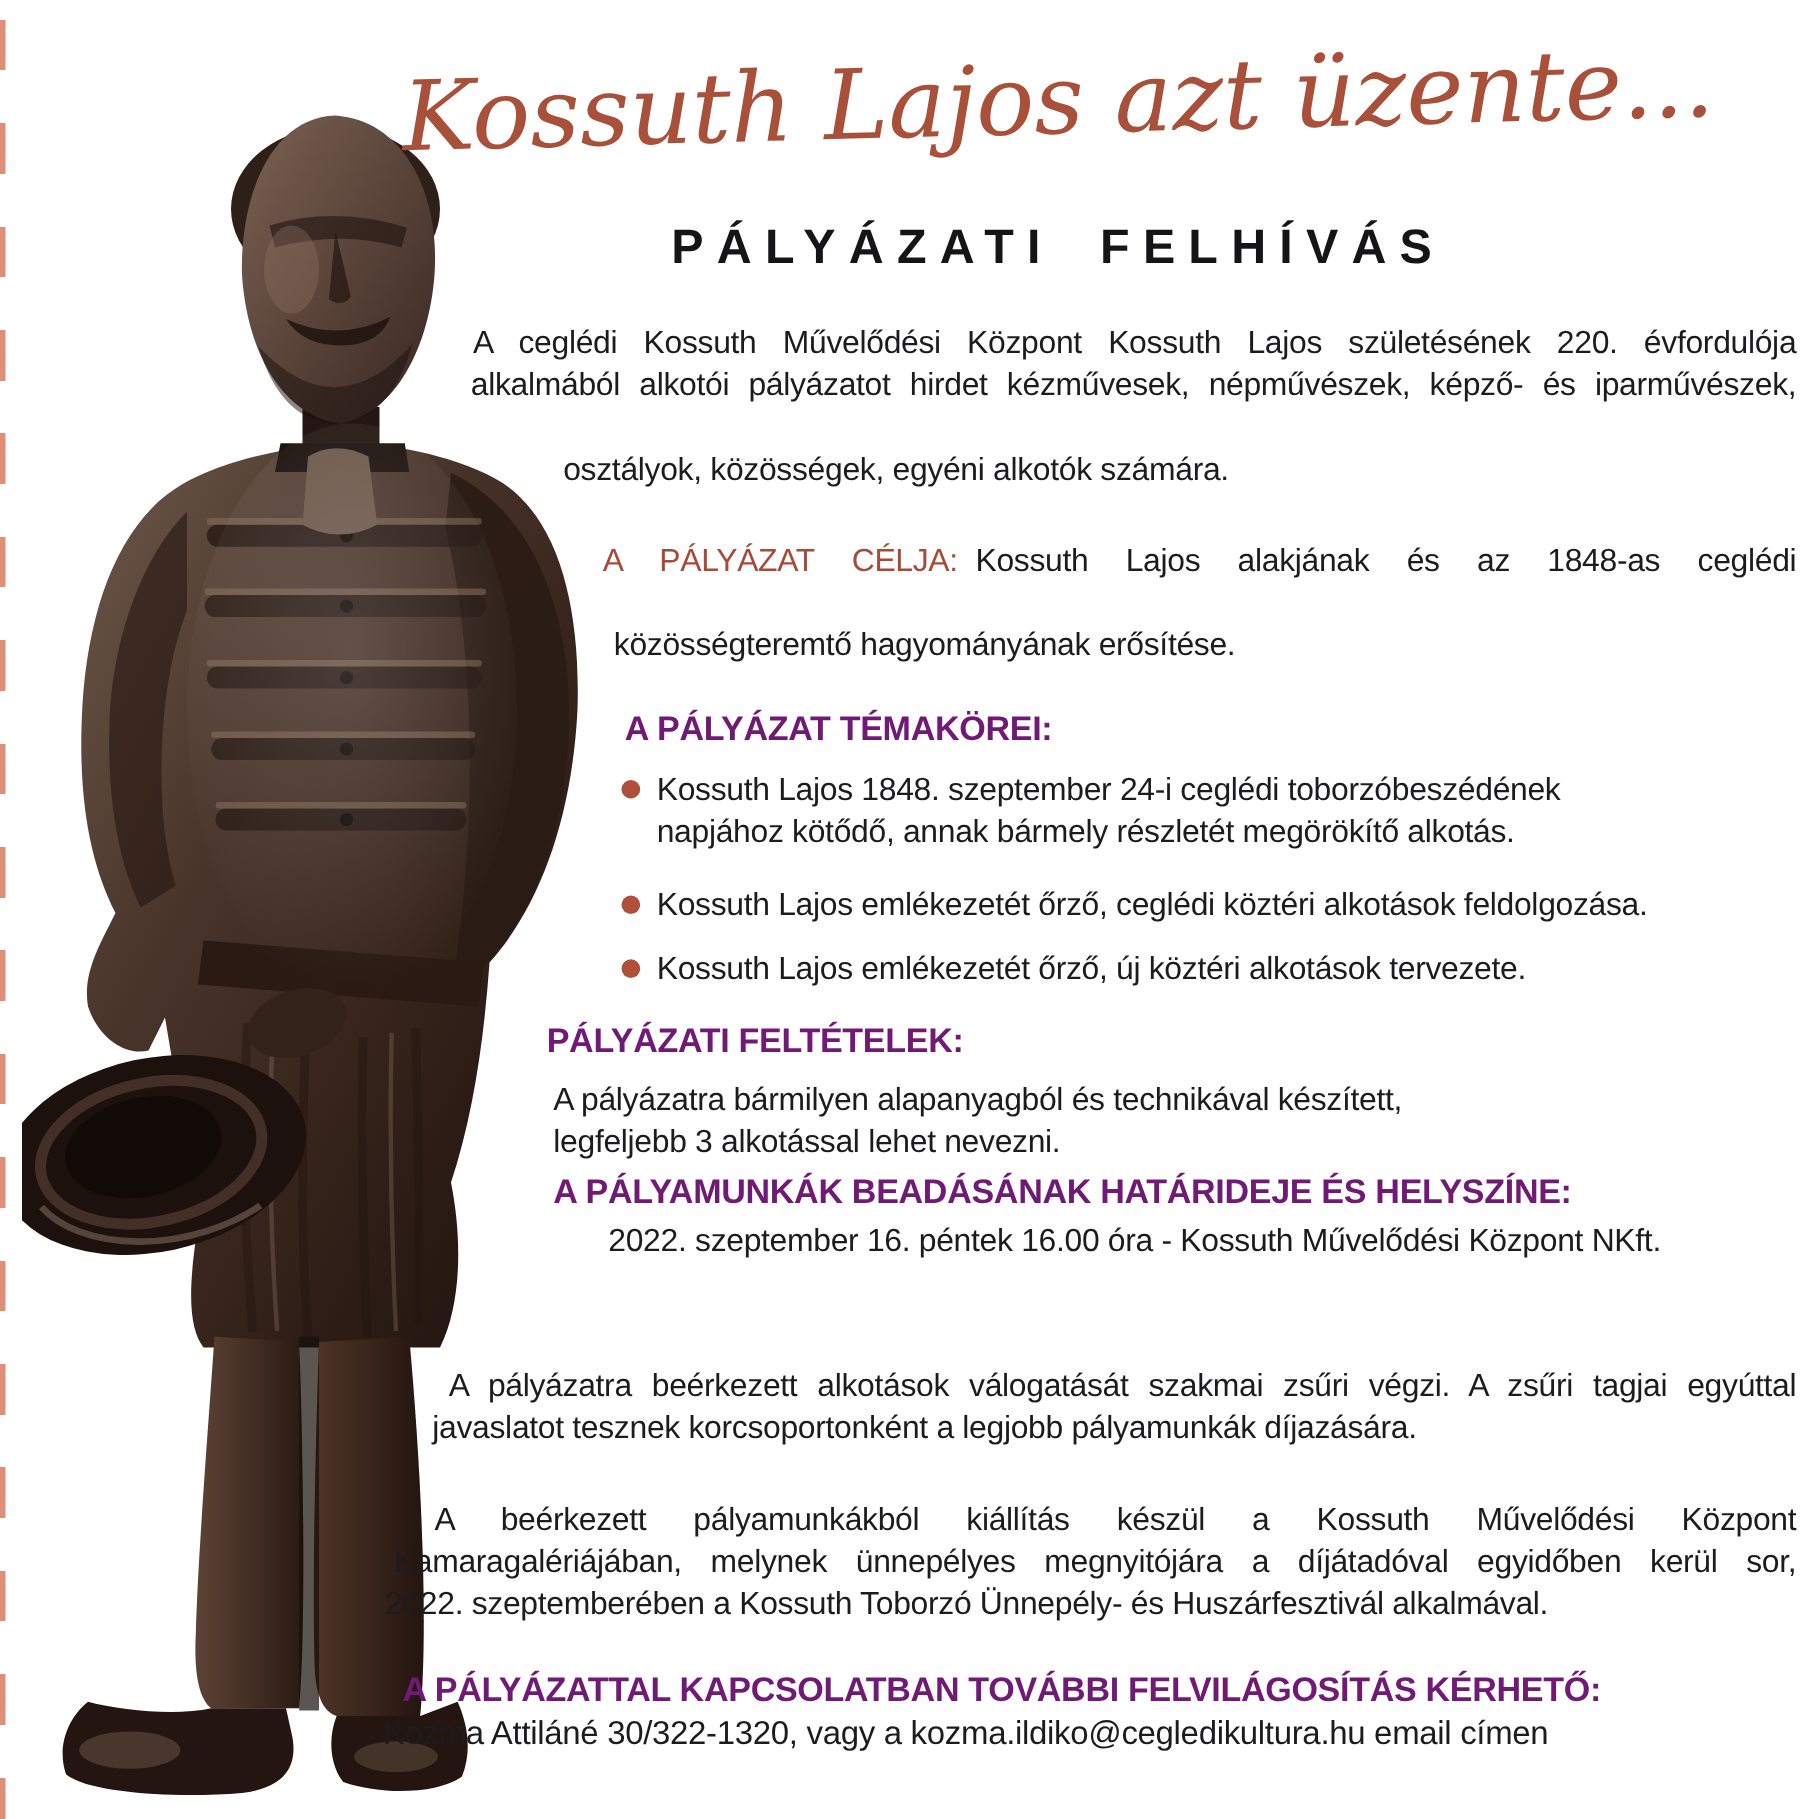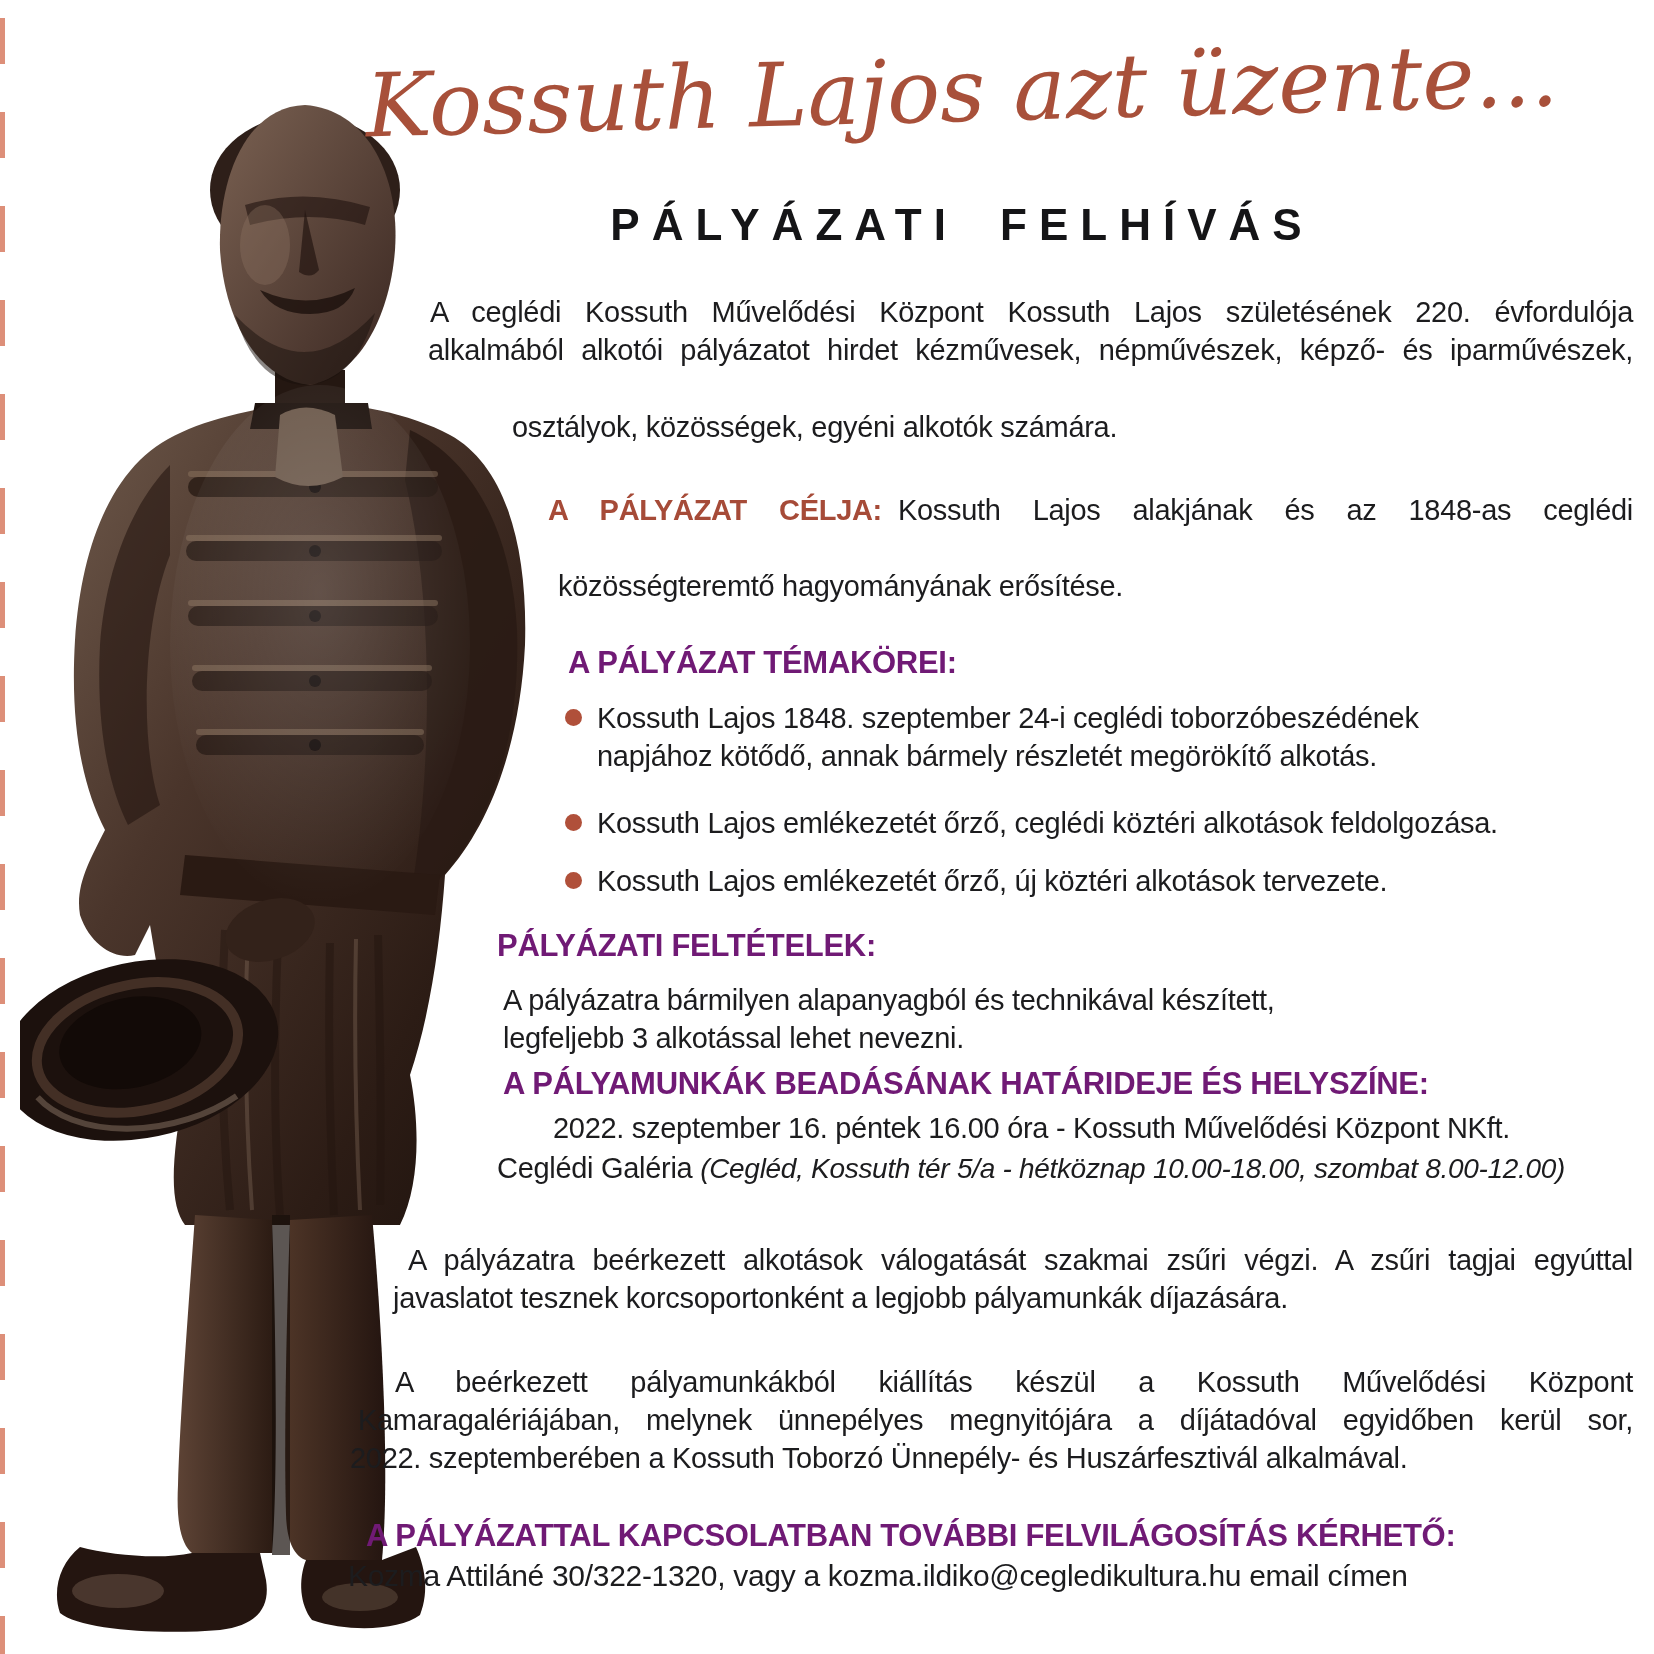--- a/index.html
+++ b/index.html
@@ -15,21 +15,21 @@
 
   
   .ln{position:absolute;font-size:29px;line-height:40px;letter-spacing:-0.3px;white-space:nowrap;}
   .just{white-space:normal;text-align:justify;text-align-last:justify;right:21px;}
   .script-title{position:absolute;left:300px;right:30px;top:36px;text-align:center;
       font-family:"DejaVu Serif",serif;font-style:italic;font-weight:400;
       font-size:88px;line-height:1.25;color:#a8503a;transform:rotate(-1.5deg);}
   .subtitle{position:absolute;left:300px;right:30px;top:200px;text-align:center;
       font-size:44px;font-weight:700;letter-spacing:12px;word-spacing:18px;color:#151517;}
   .red-head{position:absolute;font-size:31px;font-weight:700;color:#701a75;letter-spacing:-0.3px;white-space:nowrap;}
-  .red-label{font-weight:700;color:#a64b38;margin-right:16px;}
+  .red-label{font-weight:400;color:#a64b38;margin-right:16px;}
   .dot{position:absolute;width:17px;height:17px;border-radius:50%;background:#b0503a;}
   .it{font-style:italic;font-size:28px;}
 </style>
 </head>
 <body>
 
 <div class="poster">
 
   <div class="edge-dashes"></div>
 
@@ -168,21 +168,20 @@
 
   <span class="dot" style="left:565px;top:872px"></span>
   <div class="ln" style="left:597px;top:861px">Kossuth Lajos emlékezetét őrző, új köztéri alkotások tervezete.</div>
 
   <div class="red-head" style="left:497px;top:928px">PÁLYÁZATI FELTÉTELEK:</div>
   <div class="ln" style="left:503px;top:980px">A pályázatra bármilyen alapanyagból és technikával készített,</div>
   <div class="ln" style="left:503px;top:1018px">legfeljebb 3 alkotással lehet nevezni.</div>
 
   <div class="red-head" style="left:503px;top:1066px">A PÁLYAMUNKÁK BEADÁSÁNAK HATÁRIDEJE ÉS HELYSZÍNE:</div>
   <div class="ln" style="left:553px;top:1108px">2022. szeptember 16. péntek 16.00 óra - Kossuth Művelődési Központ NKft.</div>
-  <div class="ln" style="left:497px;top:1148px"><span>Ceglédi Galéria</span> <span class="it">(Cegléd, Kossuth tér 5/a - hétköznap 10.00-18.00, szombat 8.00-12.00)</span></div>
 
   <div class="ln just" style="left:408px;top:1240px">A pályázatra beérkezett alkotások válogatását szakmai zsűri végzi. A zsűri tagjai egyúttal</div>
   <div class="ln" style="left:393px;top:1278px">javaslatot tesznek korcsoportonként a legjobb pályamunkák díjazására.</div>
 
   <div class="ln just" style="left:395px;top:1362px">A beérkezett pályamunkákból kiállítás készül a Kossuth Művelődési Központ</div>
   <div class="ln just" style="left:358px;top:1400px">Kamaragalériájában, melynek ünnepélyes megnyitójára a díjátadóval egyidőben kerül sor,</div>
   <div class="ln" style="left:350px;top:1438px">2022. szeptemberében a Kossuth Toborzó Ünnepély- és Huszárfesztivál alkalmával.</div>
 
   <div class="red-head" style="left:366px;top:1518px">A PÁLYÁZATTAL KAPCSOLATBAN TOVÁBBI FELVILÁGOSÍTÁS KÉRHETŐ:</div>
   <div class="ln" style="left:348px;top:1556px;font-size:30px">Kozma Attiláné 30/322-1320, vagy a kozma.ildiko@cegledikultura.hu email címen</div>

